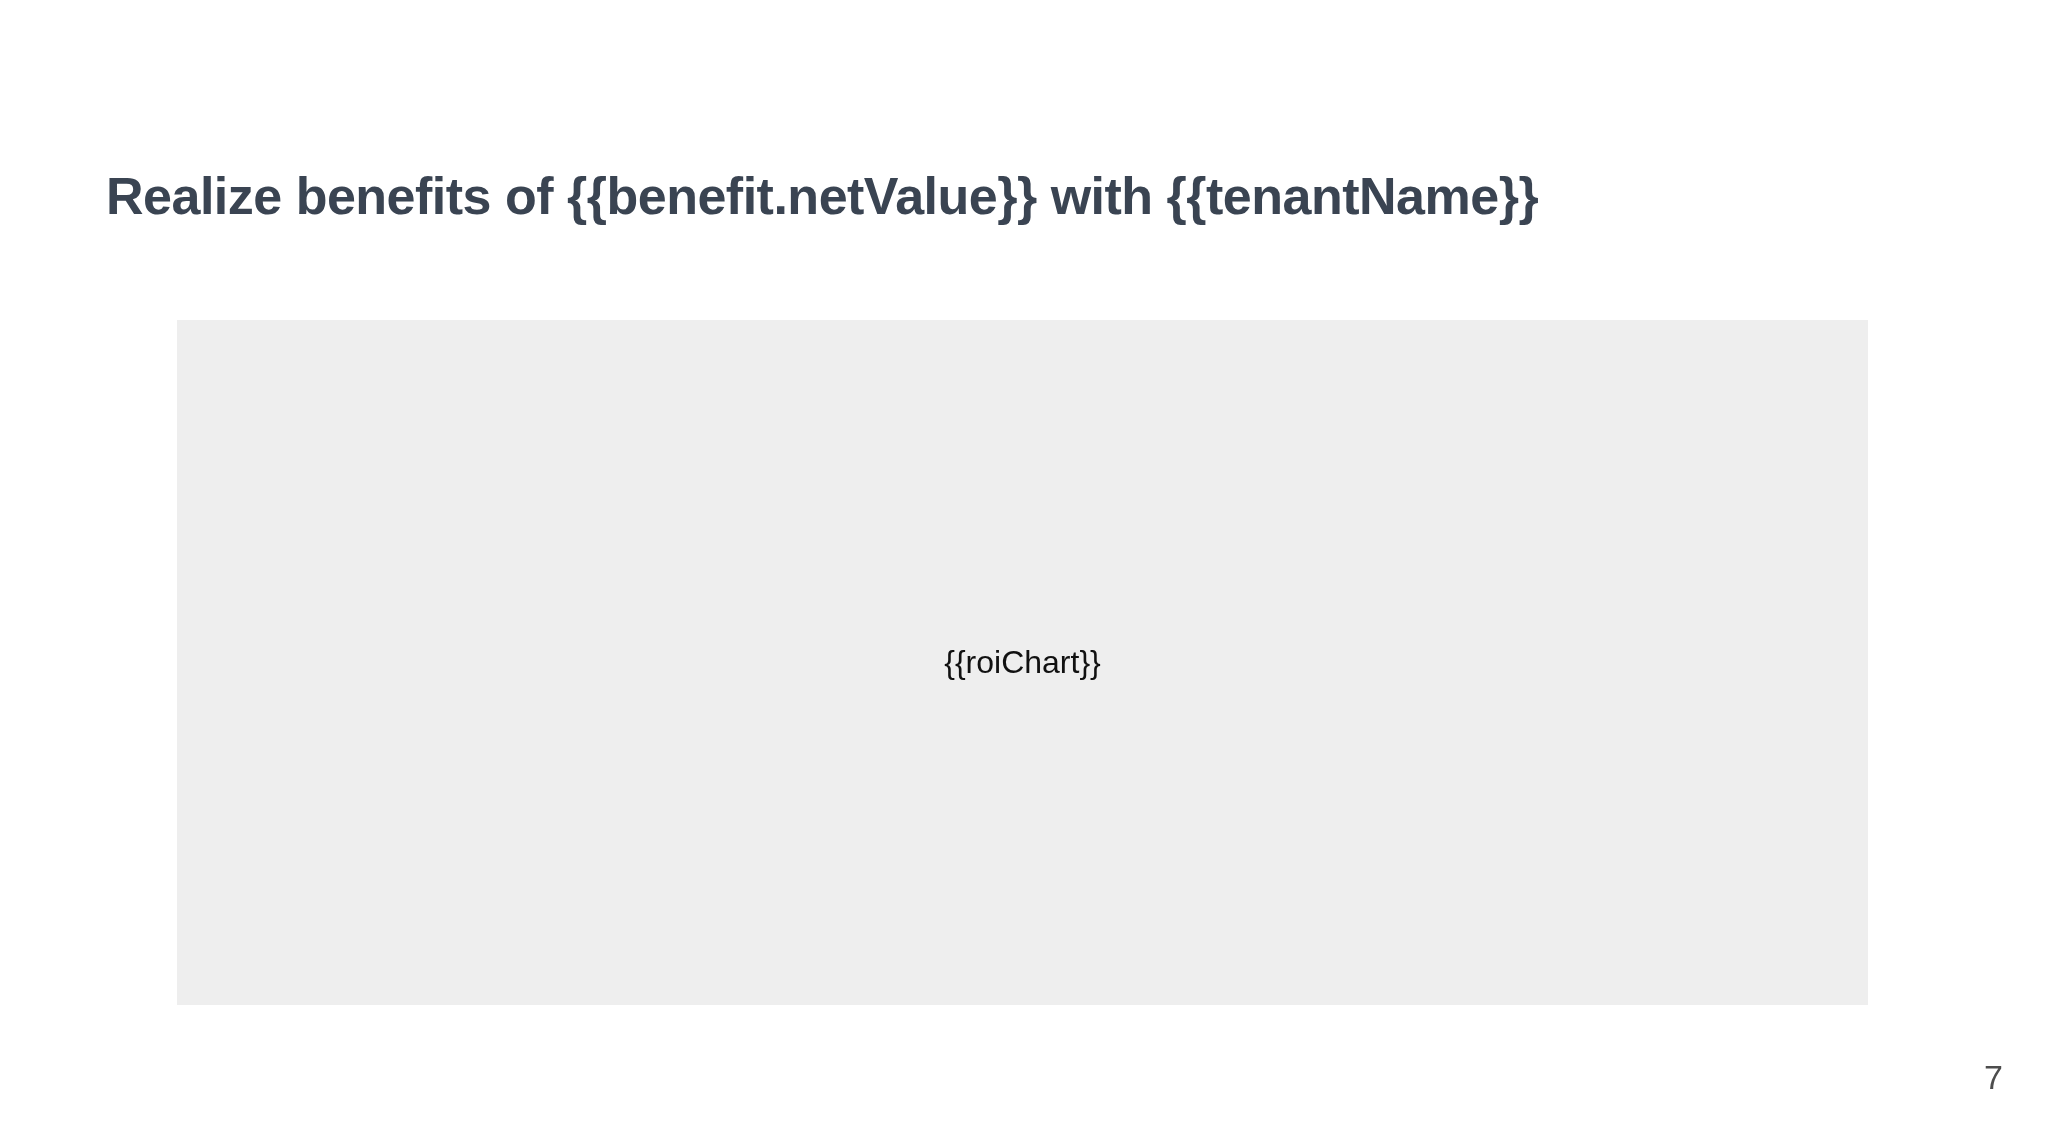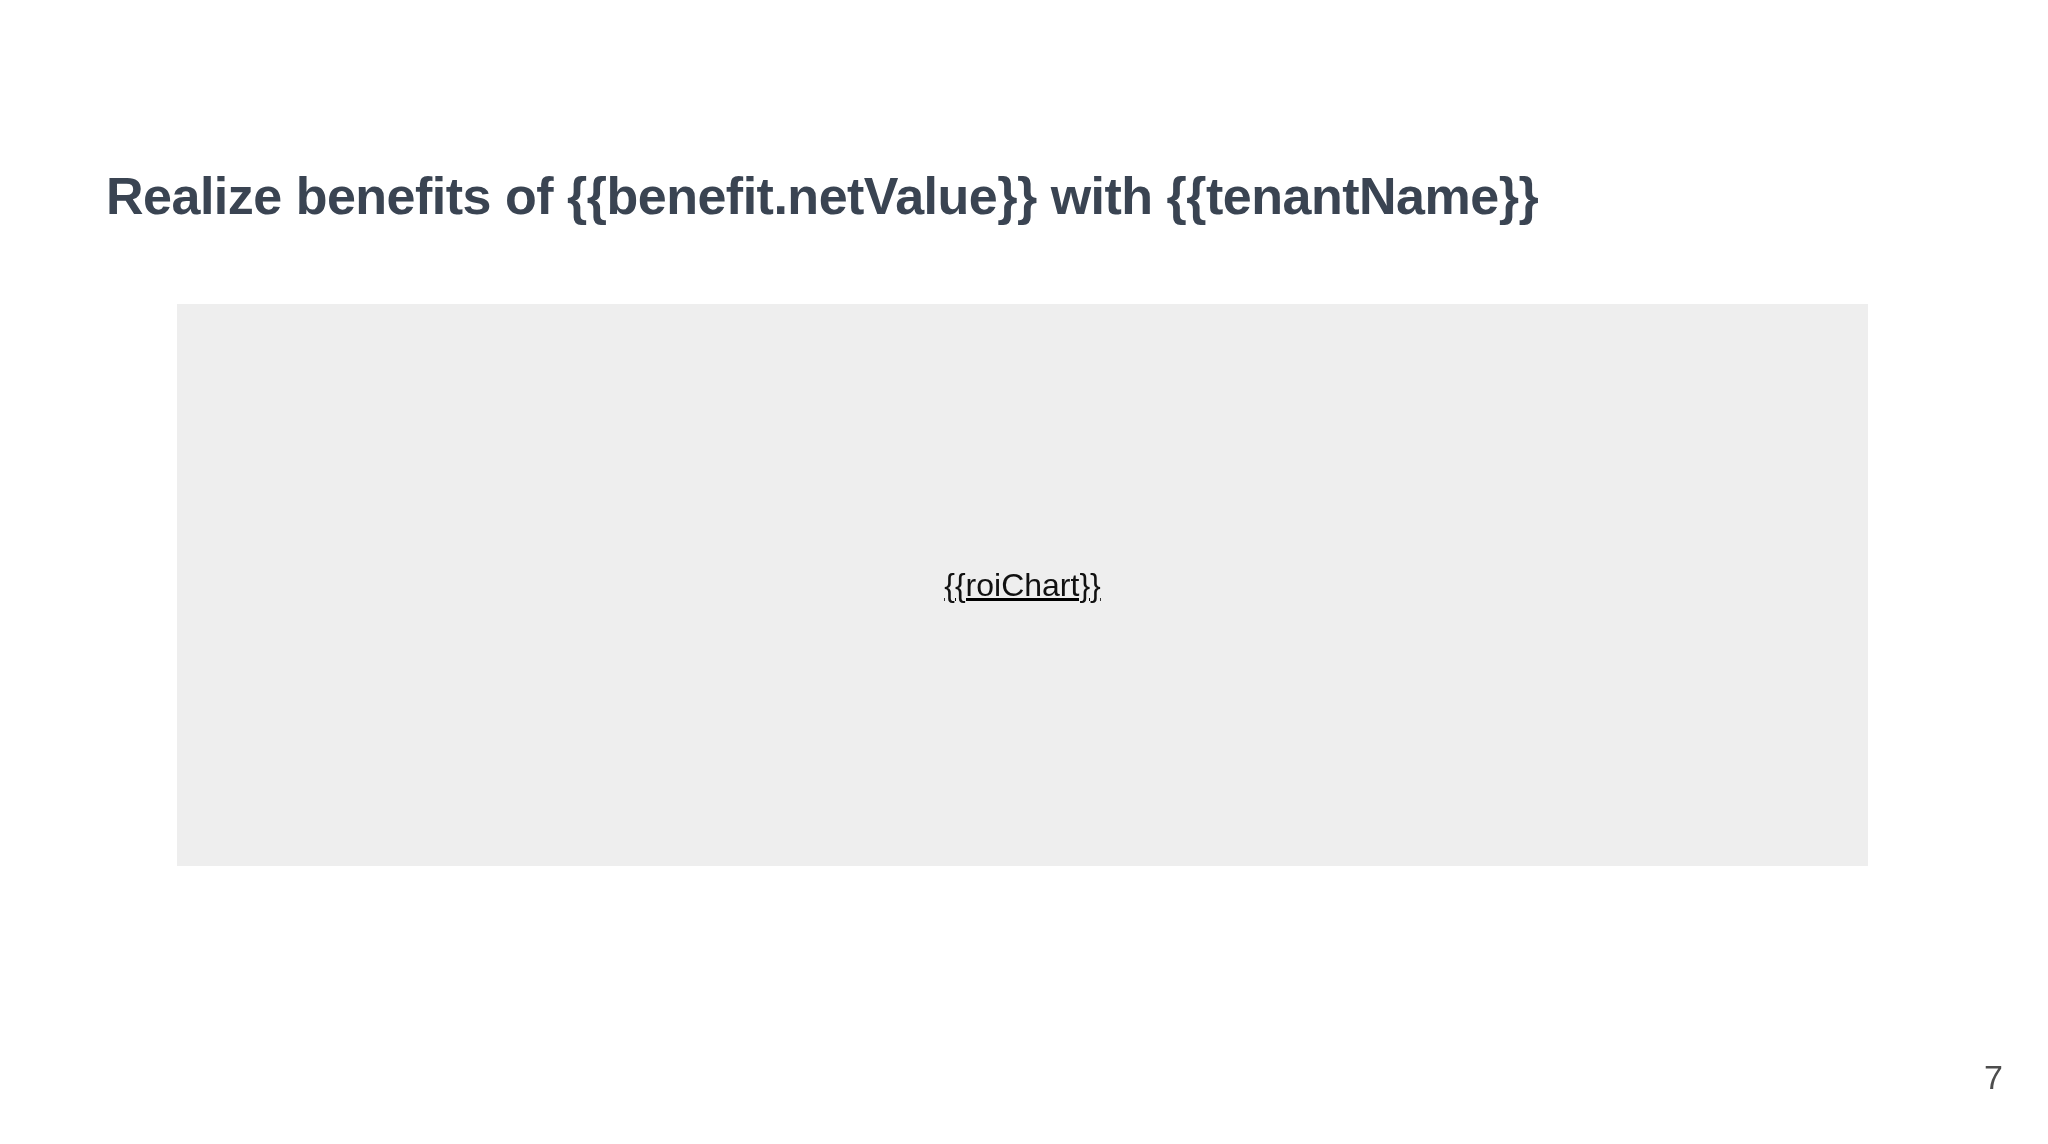--- a/index.html
+++ b/index.html
@@ -26,28 +26,27 @@
     font-weight: 700;
     font-size: 52px;
     line-height: 1.15;
     letter-spacing: -0.5px;
     color: var(--title-text, #3a4452);
     white-space: nowrap;
   }
   .chart-placeholder {
     position: absolute;
     left: 177px;
-    top: 304px;
+    top: 320px;
     width: 1691px;
-    height: 562px;
+    height: 685px;
     background: var(--placeholder-background, #eeeeee);
     display: flex;
     align-items: center;
     justify-content: center;
-    text-decoration: underline;
   }
   .chart-placeholder-label {
     font-family: "Liberation Sans", sans-serif;
     font-weight: 400;
     font-size: 32px;
     color: var(--placeholder-text, #111111);
     white-space: nowrap;
   }
   .page-number {
     position: absolute;

